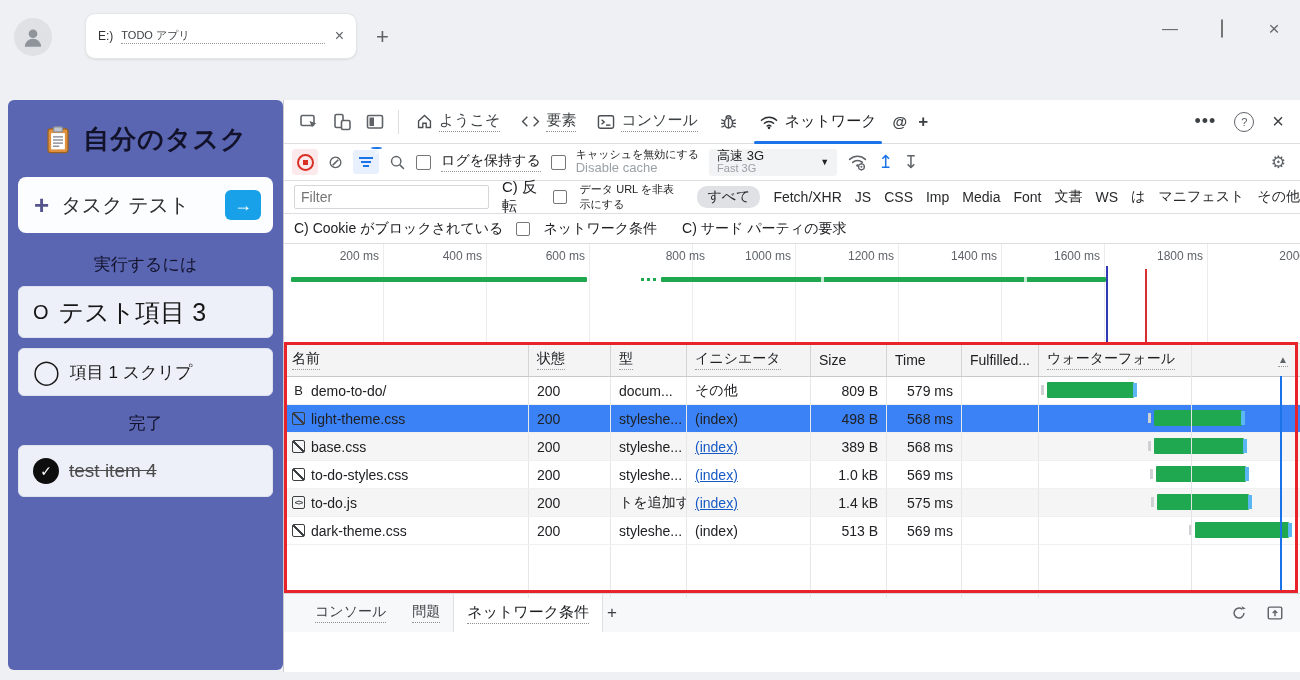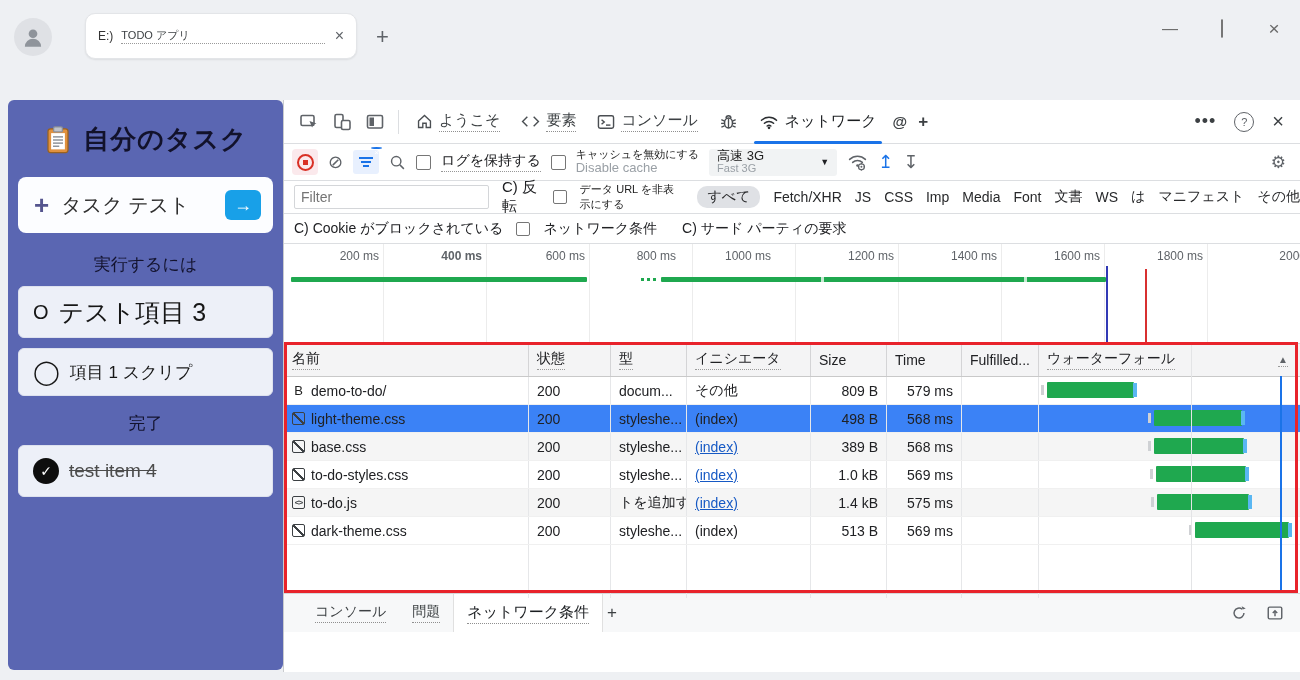--- a/index.html
+++ b/index.html
@@ -357,27 +357,27 @@
       <span>C) Cookie がブロックされている</span>
       <span class="cb" style="width:12px;height:12px"></span>
       <span>ネットワーク条件</span>
       <span style="margin-left:12px">C) サード パーティの要求</span>
     </div>
 
     <div class="overview">
         <div class="tickline" style="left: 99px;"></div>
         <div class="ticklabel" style="left: 11px;">200 ms</div>
         <div class="tickline" style="left: 202px;"></div>
-        <div class="ticklabel" style="left: 114px; font-weight: bold;">400 ms</div>
+        <div class="ticklabel" style="left: 114px;">400 ms</div>
         <div class="tickline" style="left: 305px;"></div>
         <div class="ticklabel" style="left: 217px;">600 ms</div>
         <div class="tickline" style="left: 408px;"></div>
-        <div class="ticklabel" style="left: 308px;">800 ms</div>
+        <div class="ticklabel" style="left: 337px;">800 ms</div>
         <div class="tickline" style="left: 511px;"></div>
-        <div class="ticklabel" style="left: 403px;">1000 ms</div>
+        <div class="ticklabel" style="left: 423px;">1000 ms</div>
         <div class="tickline" style="left: 614px;"></div>
         <div class="ticklabel" style="left: 526px;">1200 ms</div>
         <div class="tickline" style="left: 717px;"></div>
         <div class="ticklabel" style="left: 629px;">1400 ms</div>
         <div class="tickline" style="left: 820px;"></div>
         <div class="ticklabel" style="left: 732px;">1600 ms</div>
         <div class="tickline" style="left: 923px;"></div>
         <div class="ticklabel" style="left: 835px;">1800 ms</div>
         <div class="ticklabel" style="left: 938px;">2000</div>
         <div class="ovseg" style="left: 7px; width: 296px;"></div>

